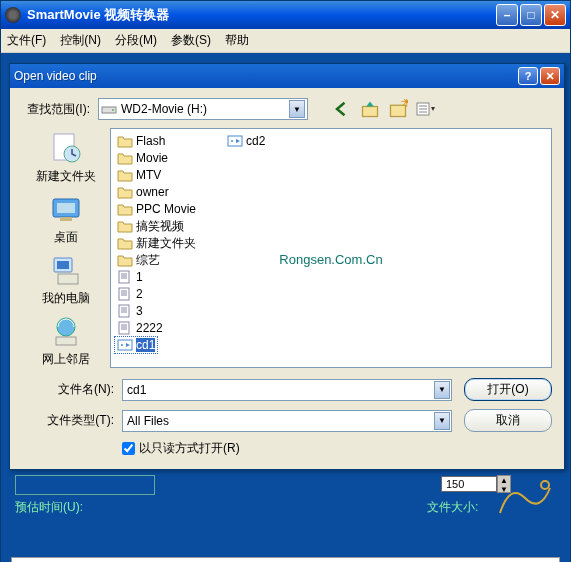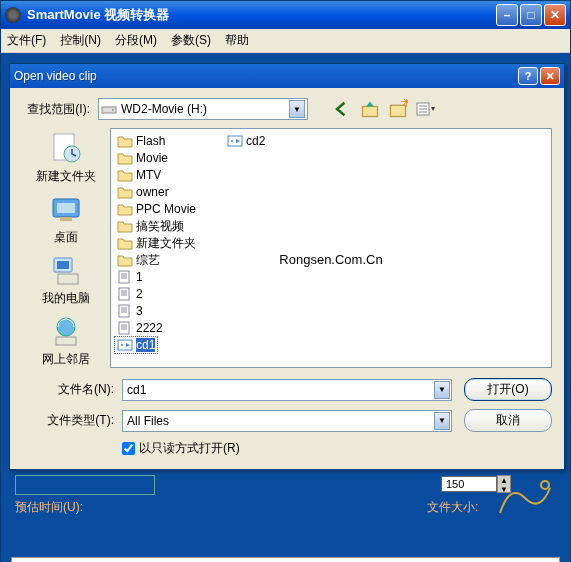--- a/index.html
+++ b/index.html
@@ -49,37 +49,37 @@
 
 .file-list { flex: 1; background: #fff; border: 1px solid #7f9db9; height: 240px; padding: 4px; position: relative; overflow: hidden; }
 .file-cols { display: flex; }
 .file-col { display: flex; flex-direction: column; }
 .file-item { display: flex; align-items: center; height: 16px; padding: 0 2px; margin-bottom: 1px; cursor: pointer; }
 .file-item .item-icon { width: 16px; height: 14px; margin-right: 3px; display: inline-block; }
 .file-item .item-text { white-space: nowrap; }
 .file-item.selected { display: inline-flex; }
 .file-item.selected .item-text { background: #316ac5; color: #fff; }
 .file-item.selected { outline: 1px dotted #316ac5; width: fit-content; }
-.watermark { position: absolute; bottom: 100px; left: 50%; transform: translateX(-50%); color: #000000; font-family: Arial, sans-serif; font-size: 13px; }
+.watermark { position: absolute; bottom: 100px; left: 50%; transform: translateX(-50%); color: #0f766e; font-family: Arial, sans-serif; font-size: 13px; }
 
 .form-rows { margin-top: 10px; }
 .form-rows .row-label { width: 100px; }
 .combo { flex: 1; display: flex; align-items: center; background: #fff; border: 1px solid #7f9db9; height: 22px; padding: 0 4px; margin-right: 12px; }
 .combo .text { flex: 1; }
 .combo .arrow { width: 16px; height: 18px; background: linear-gradient(to bottom, #e4ecf7, #b0c8e8); border: 1px solid #7f9db9; display: flex; align-items: center; justify-content: center; font-size: 8px; margin-right: -3px; }
 .action-btn { width: 88px; height: 23px; background: linear-gradient(to bottom, #fefefe, #e8e8e0); border: 1px solid #7f9db9; border-radius: 10px; cursor: pointer; }
 .action-btn.default { border: 1px solid #003c74; box-shadow: inset 0 0 0 1px #b8d6fb; }
 
 .checkbox-row { display: flex; align-items: center; margin-top: 6px; margin-left: 100px; gap: 4px; }
 .checkbox-row input { width: 13px; height: 13px; }
 
 
 .bg-content { position: absolute; bottom: 0; left: 0; right: 0; height: 110px; }
 .bg-panel { position: absolute; display: flex; align-items: center; }
-.bg-label { color: #fdba74; font-size: 12px; }
+.bg-label { color: #86efac; font-size: 12px; }
 .bg-input { background: #fff; border: 1px solid #666; padding: 1px 4px; font-size: 11px; }
 .slider-track { position: absolute; bottom: 4px; left: 10px; right: 10px; height: 22px; background: #fff; border: 1px solid #999; }
 
 
 .folder-icon svg, .drive-icon svg, .item-icon svg, .place-icon svg { width: 100%; height: 100%; }
 </style>
 </head>
 <body>
 
 <div class="main-window">

